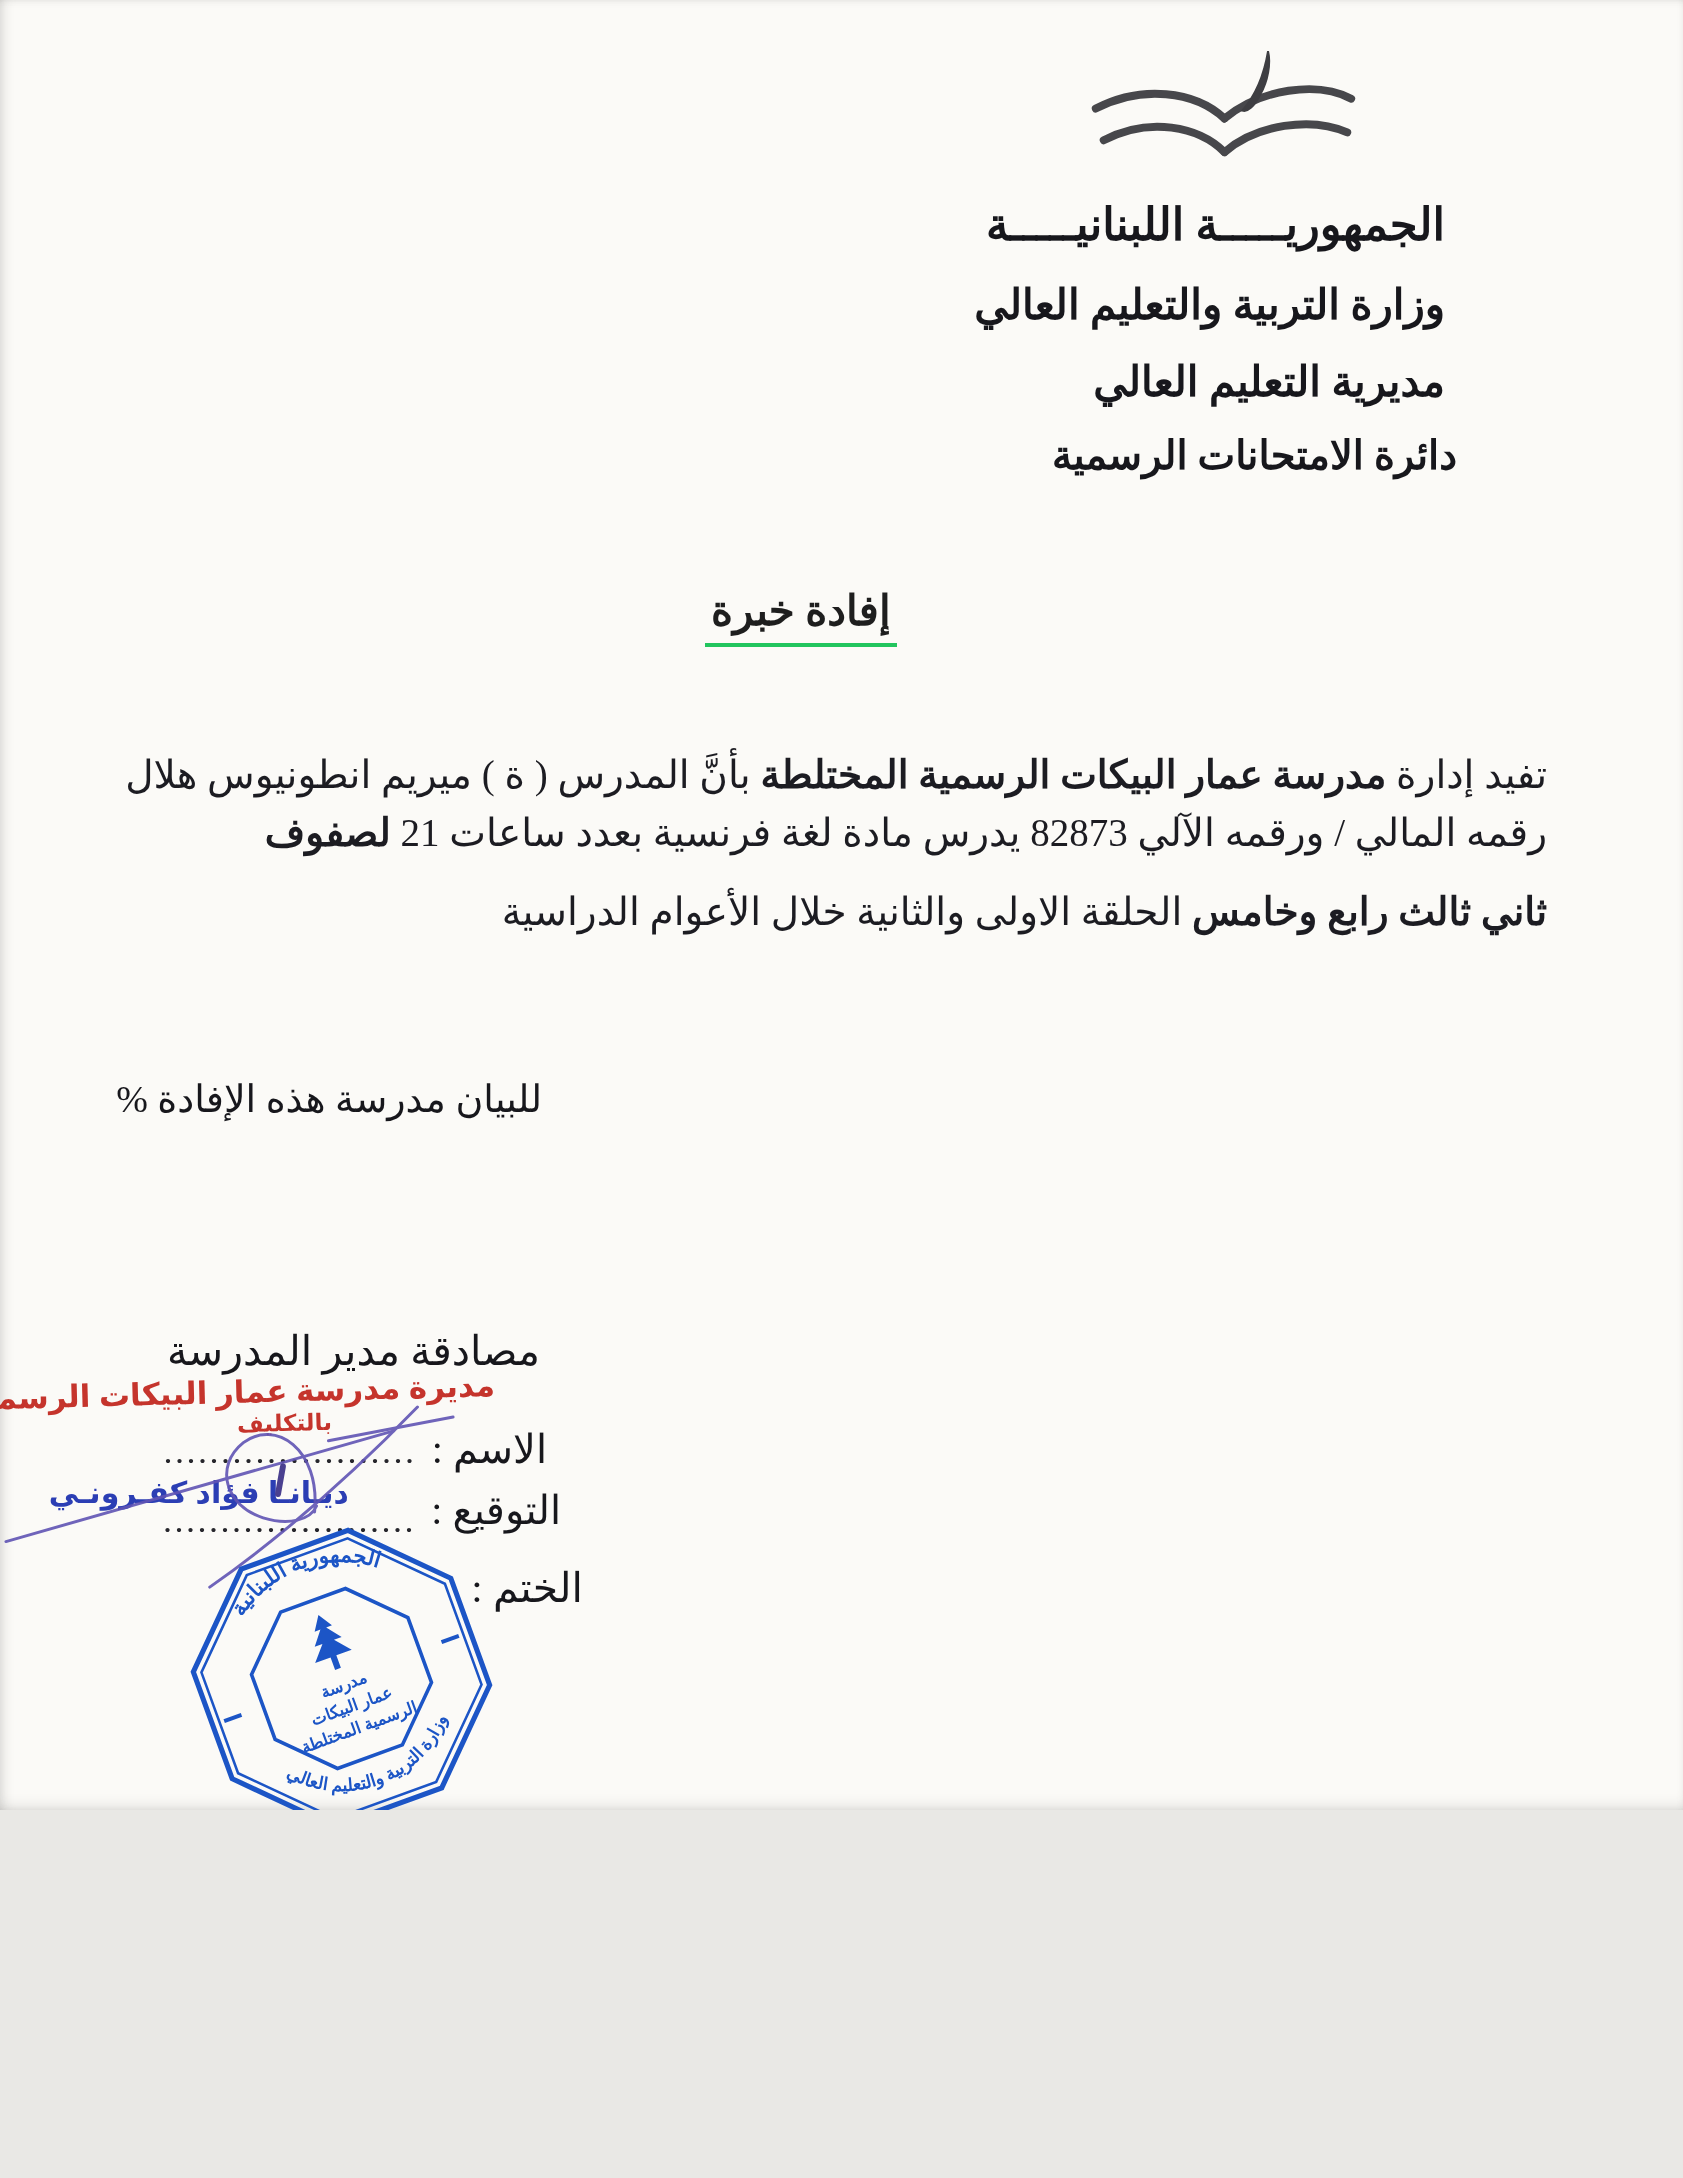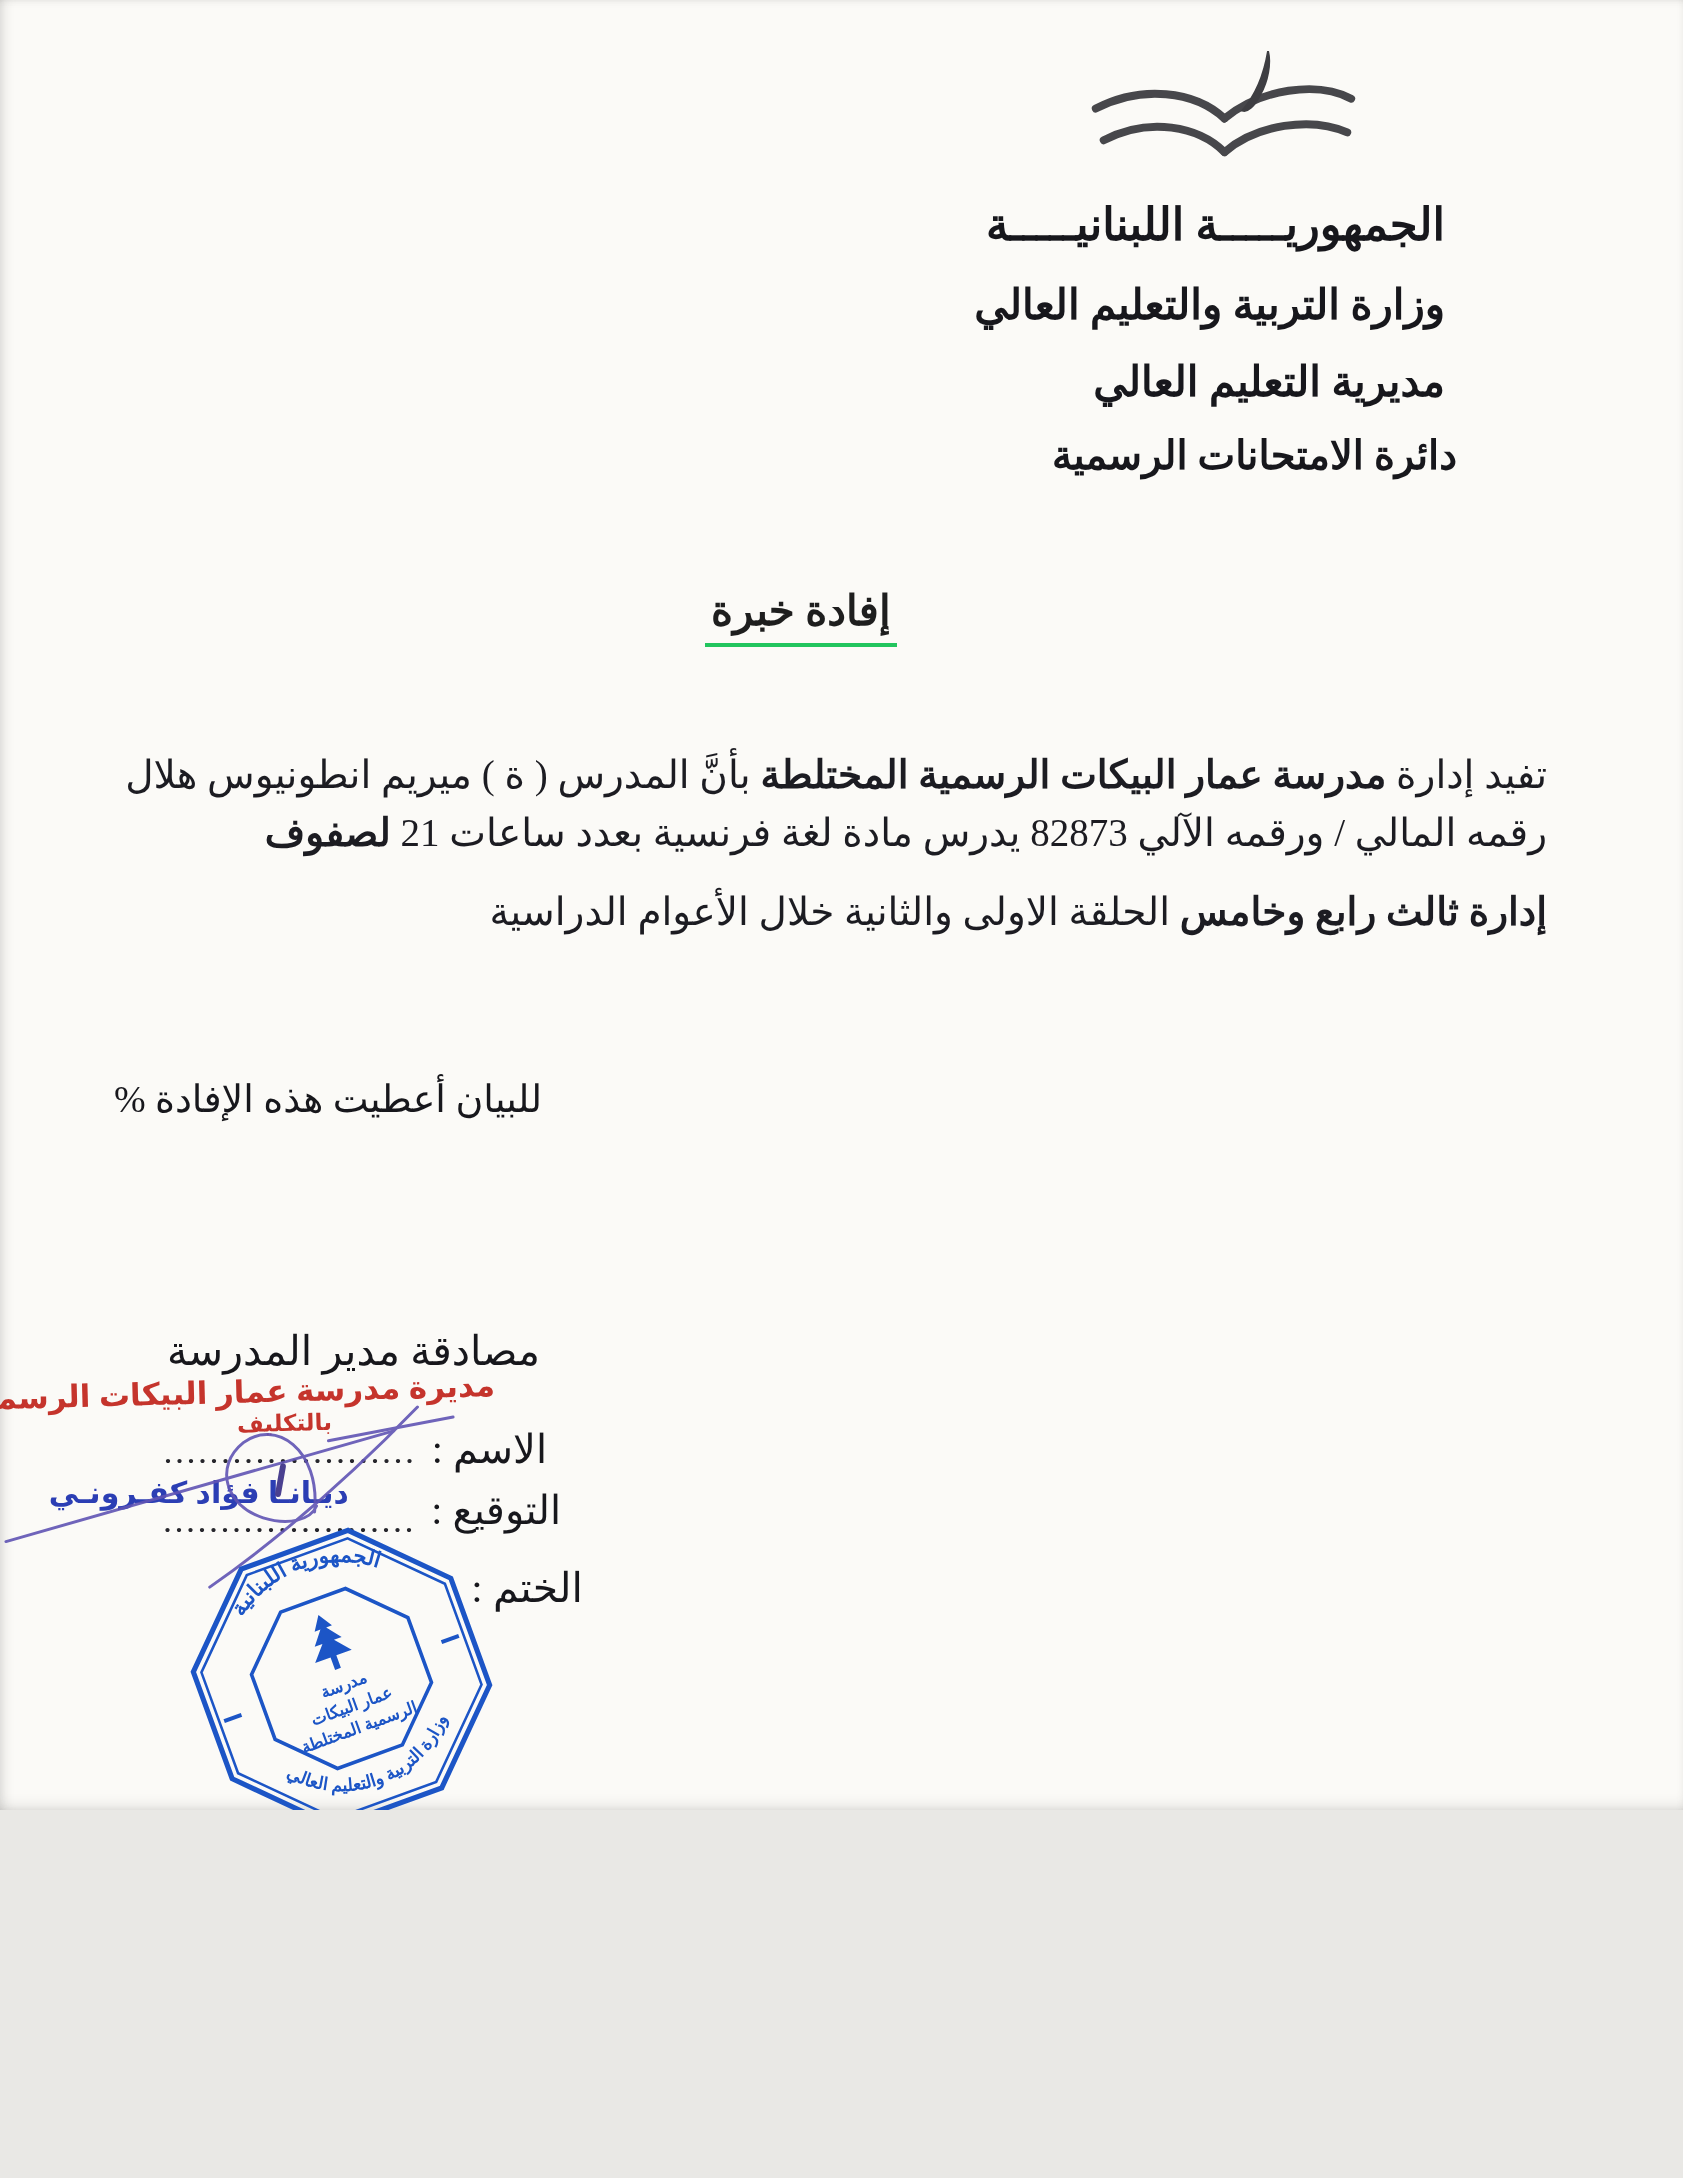--- a/index.html
+++ b/index.html
@@ -51,24 +51,24 @@
   <div class="abs rtl hdr" style="right:238px;top:280px;font-size:42px;">وزارة التربية والتعليم العالي</div>
   <div class="abs rtl hdr" style="right:238px;top:357px;font-size:42px;">مديرية التعليم العالي</div>
   <div class="abs rtl hdr" style="right:226px;top:432px;font-size:40px;">دائرة الامتحانات الرسمية</div>
 
   <div class="abs rtl title" style="left:705px;top:586px;">إفادة خبرة</div>
 
   <div class="abs rtl bline" style="right:136px;top:731px;margin-top:21px;"><span>تفيد إدارة </span><span class="b">مدرسة عمار البيكات الرسمية المختلطة</span><span> بأنَّ المدرس ( ة ) ميريم انطونيوس هلال</span></div>
 
   <div class="abs rtl bline" style="right:136px;top:810px;"><span>رقمه المالي / ورقمه الآلي 82873 يدرس مادة لغة فرنسية  بعدد ساعات  21    </span><span class="b">لصفوف</span></div>
 
-  <div class="abs rtl bline" style="right:136px;top:889px;"><span class="b">إدارة ثالث رابع  وخامس</span><span> الحلقة  الاولى  والثانية  خلال الأعوام الدراسية</span></div>
+  <div class="abs rtl bline" style="right:136px;top:889px;"><span class="b">ثاني ثالث رابع  وخامس</span><span> الحلقة  الاولى  والثانية  خلال الأعوام الدراسية</span></div>
 
 
-  <div class="abs rtl lbl" style="right:1141px;top:1077px;font-size:38px;">للبيان أعطيت هذه الإفادة %</div>
+  <div class="abs rtl lbl" style="right:1141px;top:1077px;font-size:38px;">للبيان مدرسة هذه الإفادة %</div>
 
   <div class="abs rtl lbl" style="right:1143px;top:1327px;font-size:41px;">مصادقة مدير المدرسة</div>
 
   <div class="abs rtl redstamp" style="right:1188px;top:1374px;font-size:31px;transform:rotate(-1.5deg);">مديرة مدرسة عمار البيكات الرسمية</div>
   <div class="abs rtl redstamp" style="right:1351px;top:1410px;font-size:23px;transform:rotate(-1.5deg);">بالتكليف</div>
 
   <div class="abs sigrow" style="right:1136px;top:1426px;">
     <span class="lbl rtl">الاسم :</span>
     <span class="dots" style="margin-top:14px;">......................</span>
   </div>

